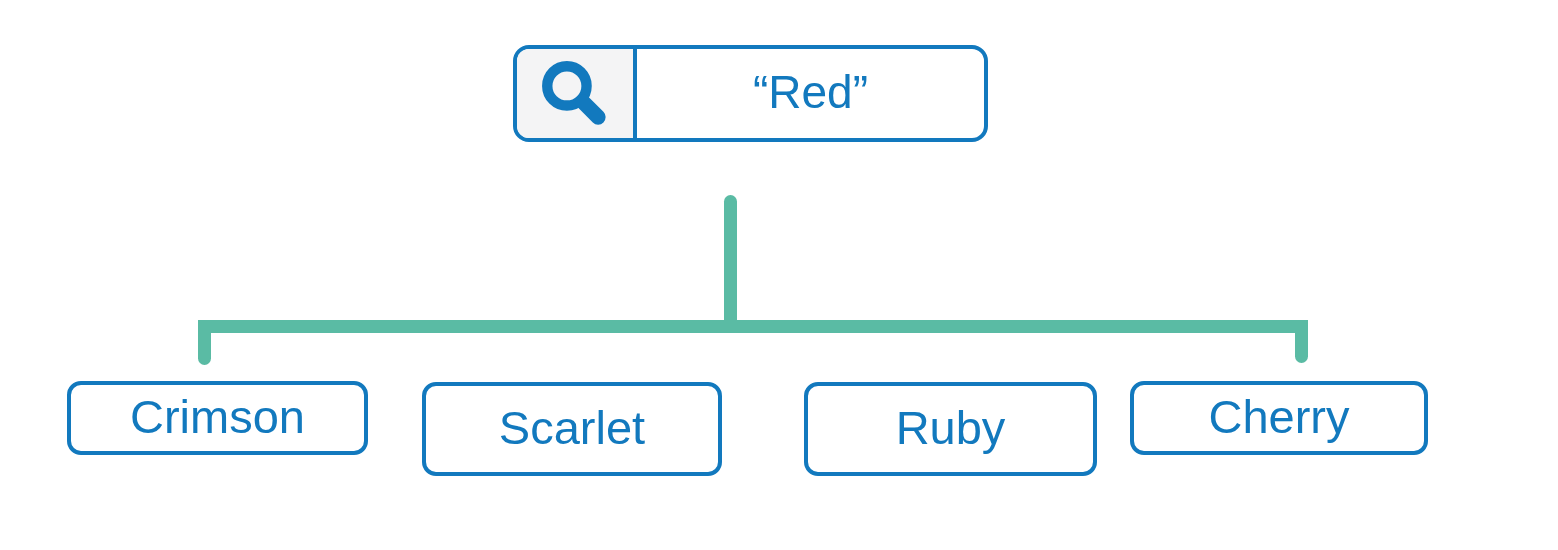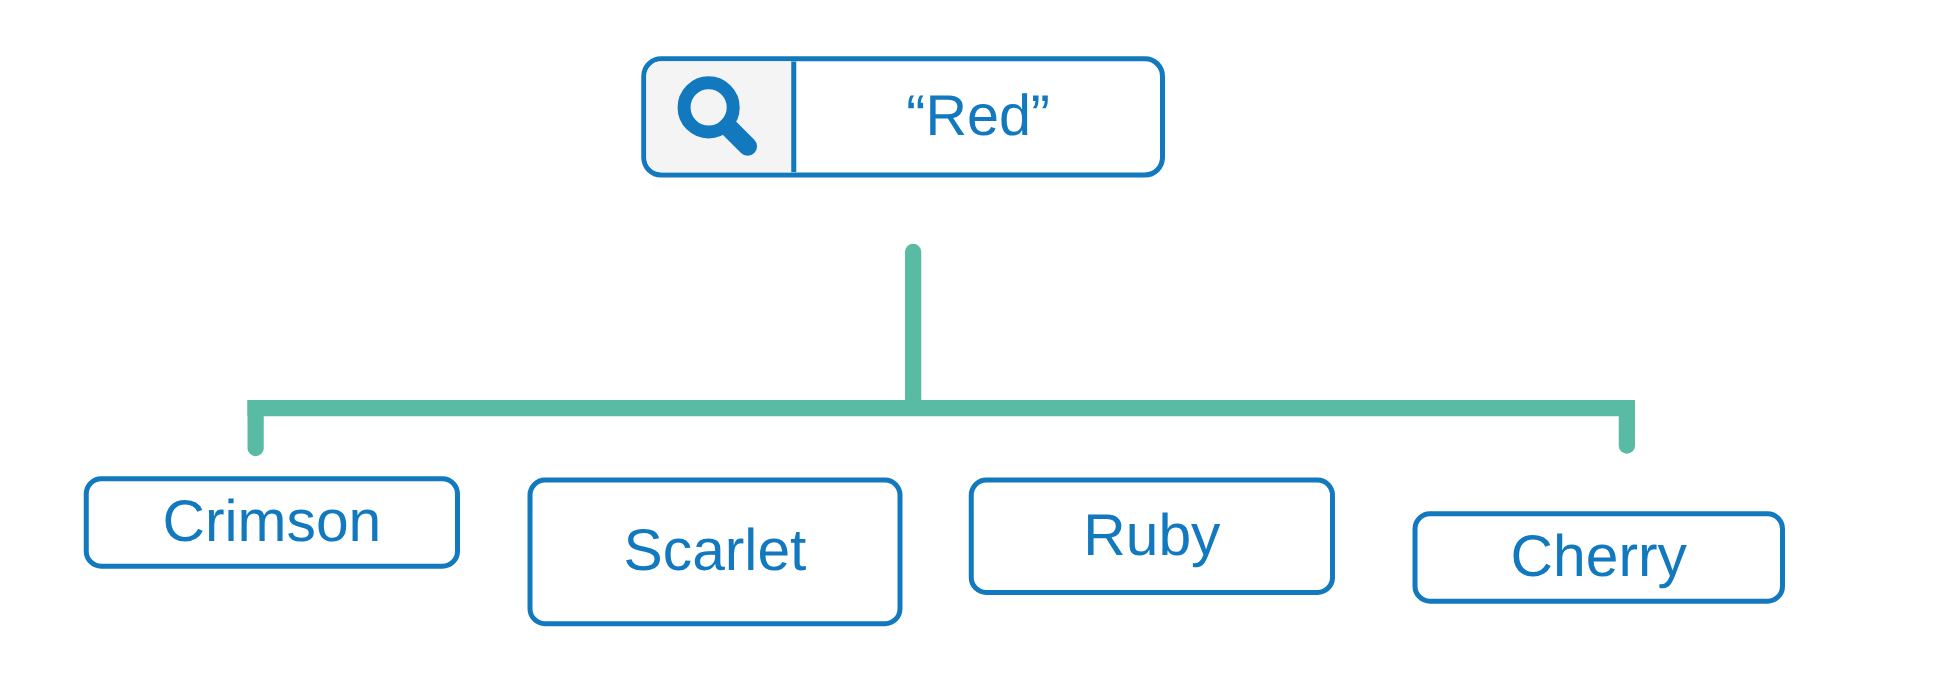--- a/index.html
+++ b/index.html
@@ -14,21 +14,21 @@
     height: 550px;
     background: #ffffff;
     overflow: hidden;
   }
 
   
   .search-box {
     position: absolute;
     left: 513px;
     top: 45px;
-    width: 419px;
+    width: 475px;
     height: 97px;
     box-sizing: border-box;
     border: 4px solid #1279BE;
     border-radius: 16px;
     display: flex;
     overflow: hidden;
     background: #ffffff;
   }
   .search-icon-section {
     width: 116px;
@@ -94,23 +94,23 @@
     background: #ffffff;
     color: #1279BE;
     font-size: 47px;
     line-height: 1;
     display: flex;
     align-items: center;
     justify-content: center;
     padding-bottom: 4px;
   }
   .node-0 { left: 67px;   width: 301px; }
-  .node-1 { left: 422px;  width: 300px; top: 382px; height: 119px; }
-  .node-2 { left: 775px;  width: 293px; top: 382px; height: 94px; text-align: center; }
-  .node-3 { left: 1130px; width: 298px; margin-top: 28px; }
+  .node-1 { left: 422px;  width: 300px; top: 382px; height: 94px; }
+  .node-2 { left: 804px;  width: 293px; top: 382px; height: 94px; text-align: center; }
+  .node-3 { left: 1130px; width: 298px; }
 </style>
 </head>
 <body>
 
 <div class="canvas">
 
   <div class="search-box">
     <div class="search-icon-section">
       <svg width="74" height="74" viewBox="0 0 64 64" aria-hidden="true">
         <circle cx="25" cy="25" r="17" fill="none" stroke="#1279BE" stroke-width="9"></circle>

